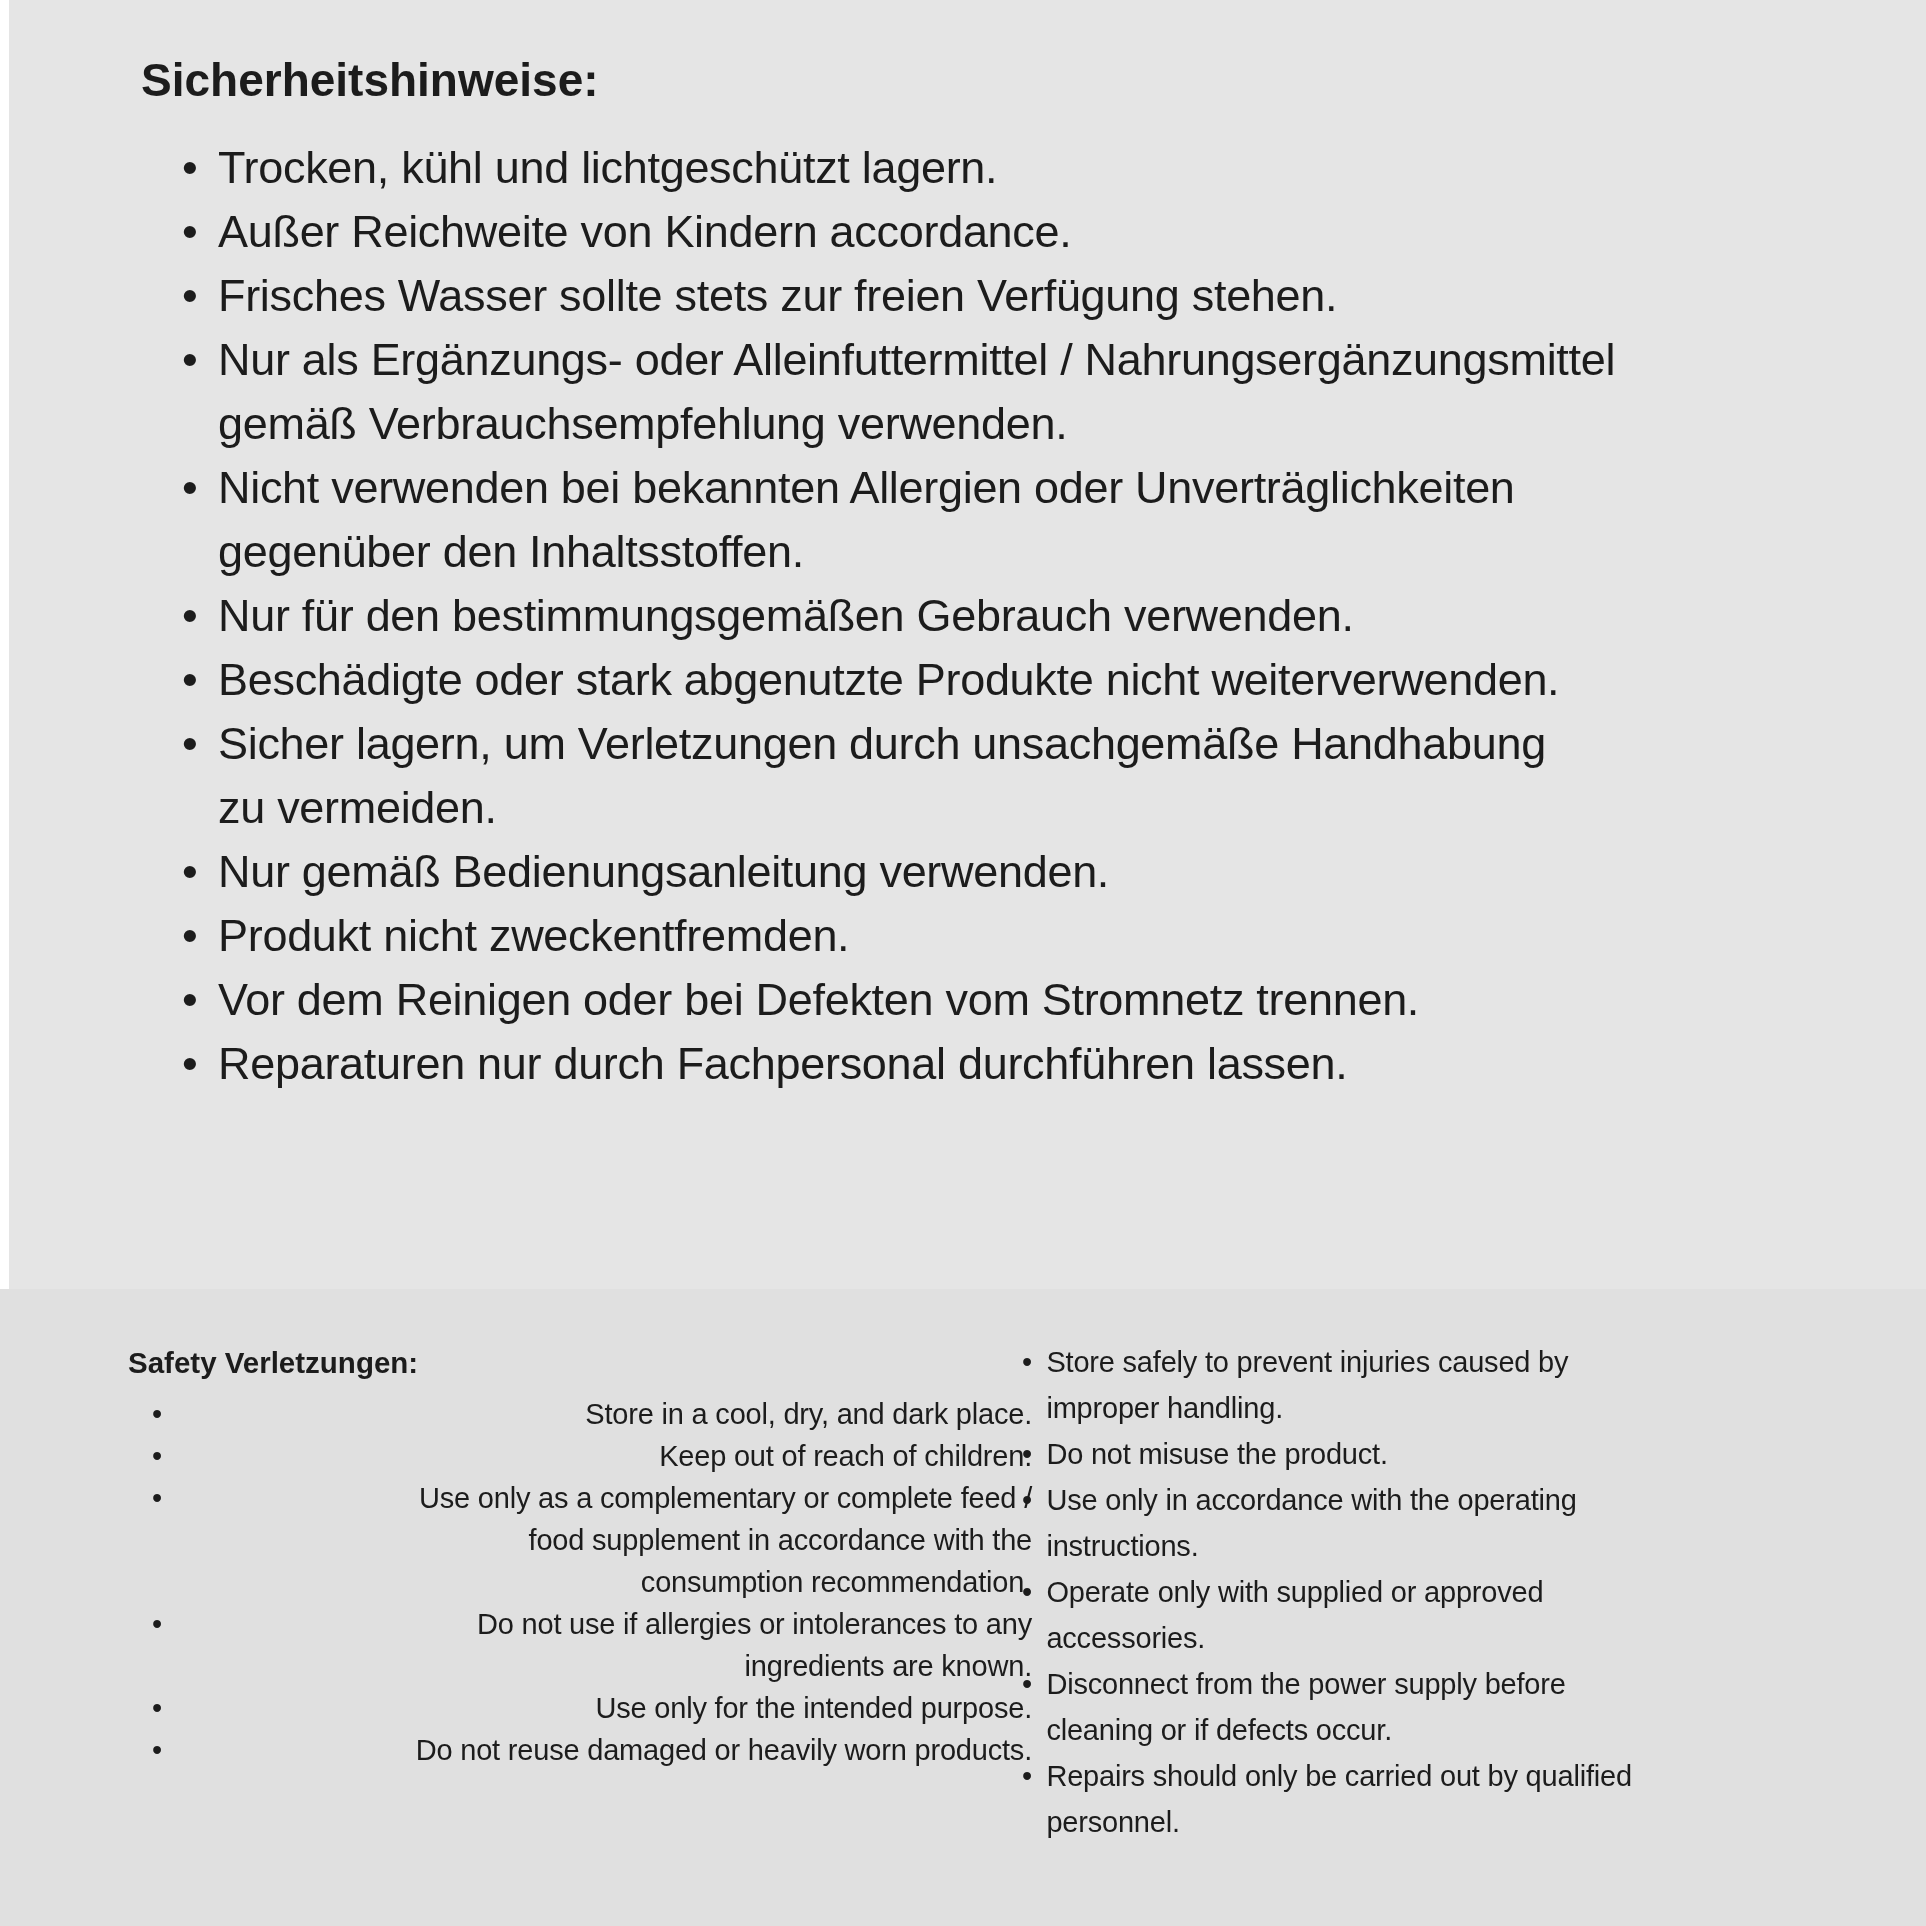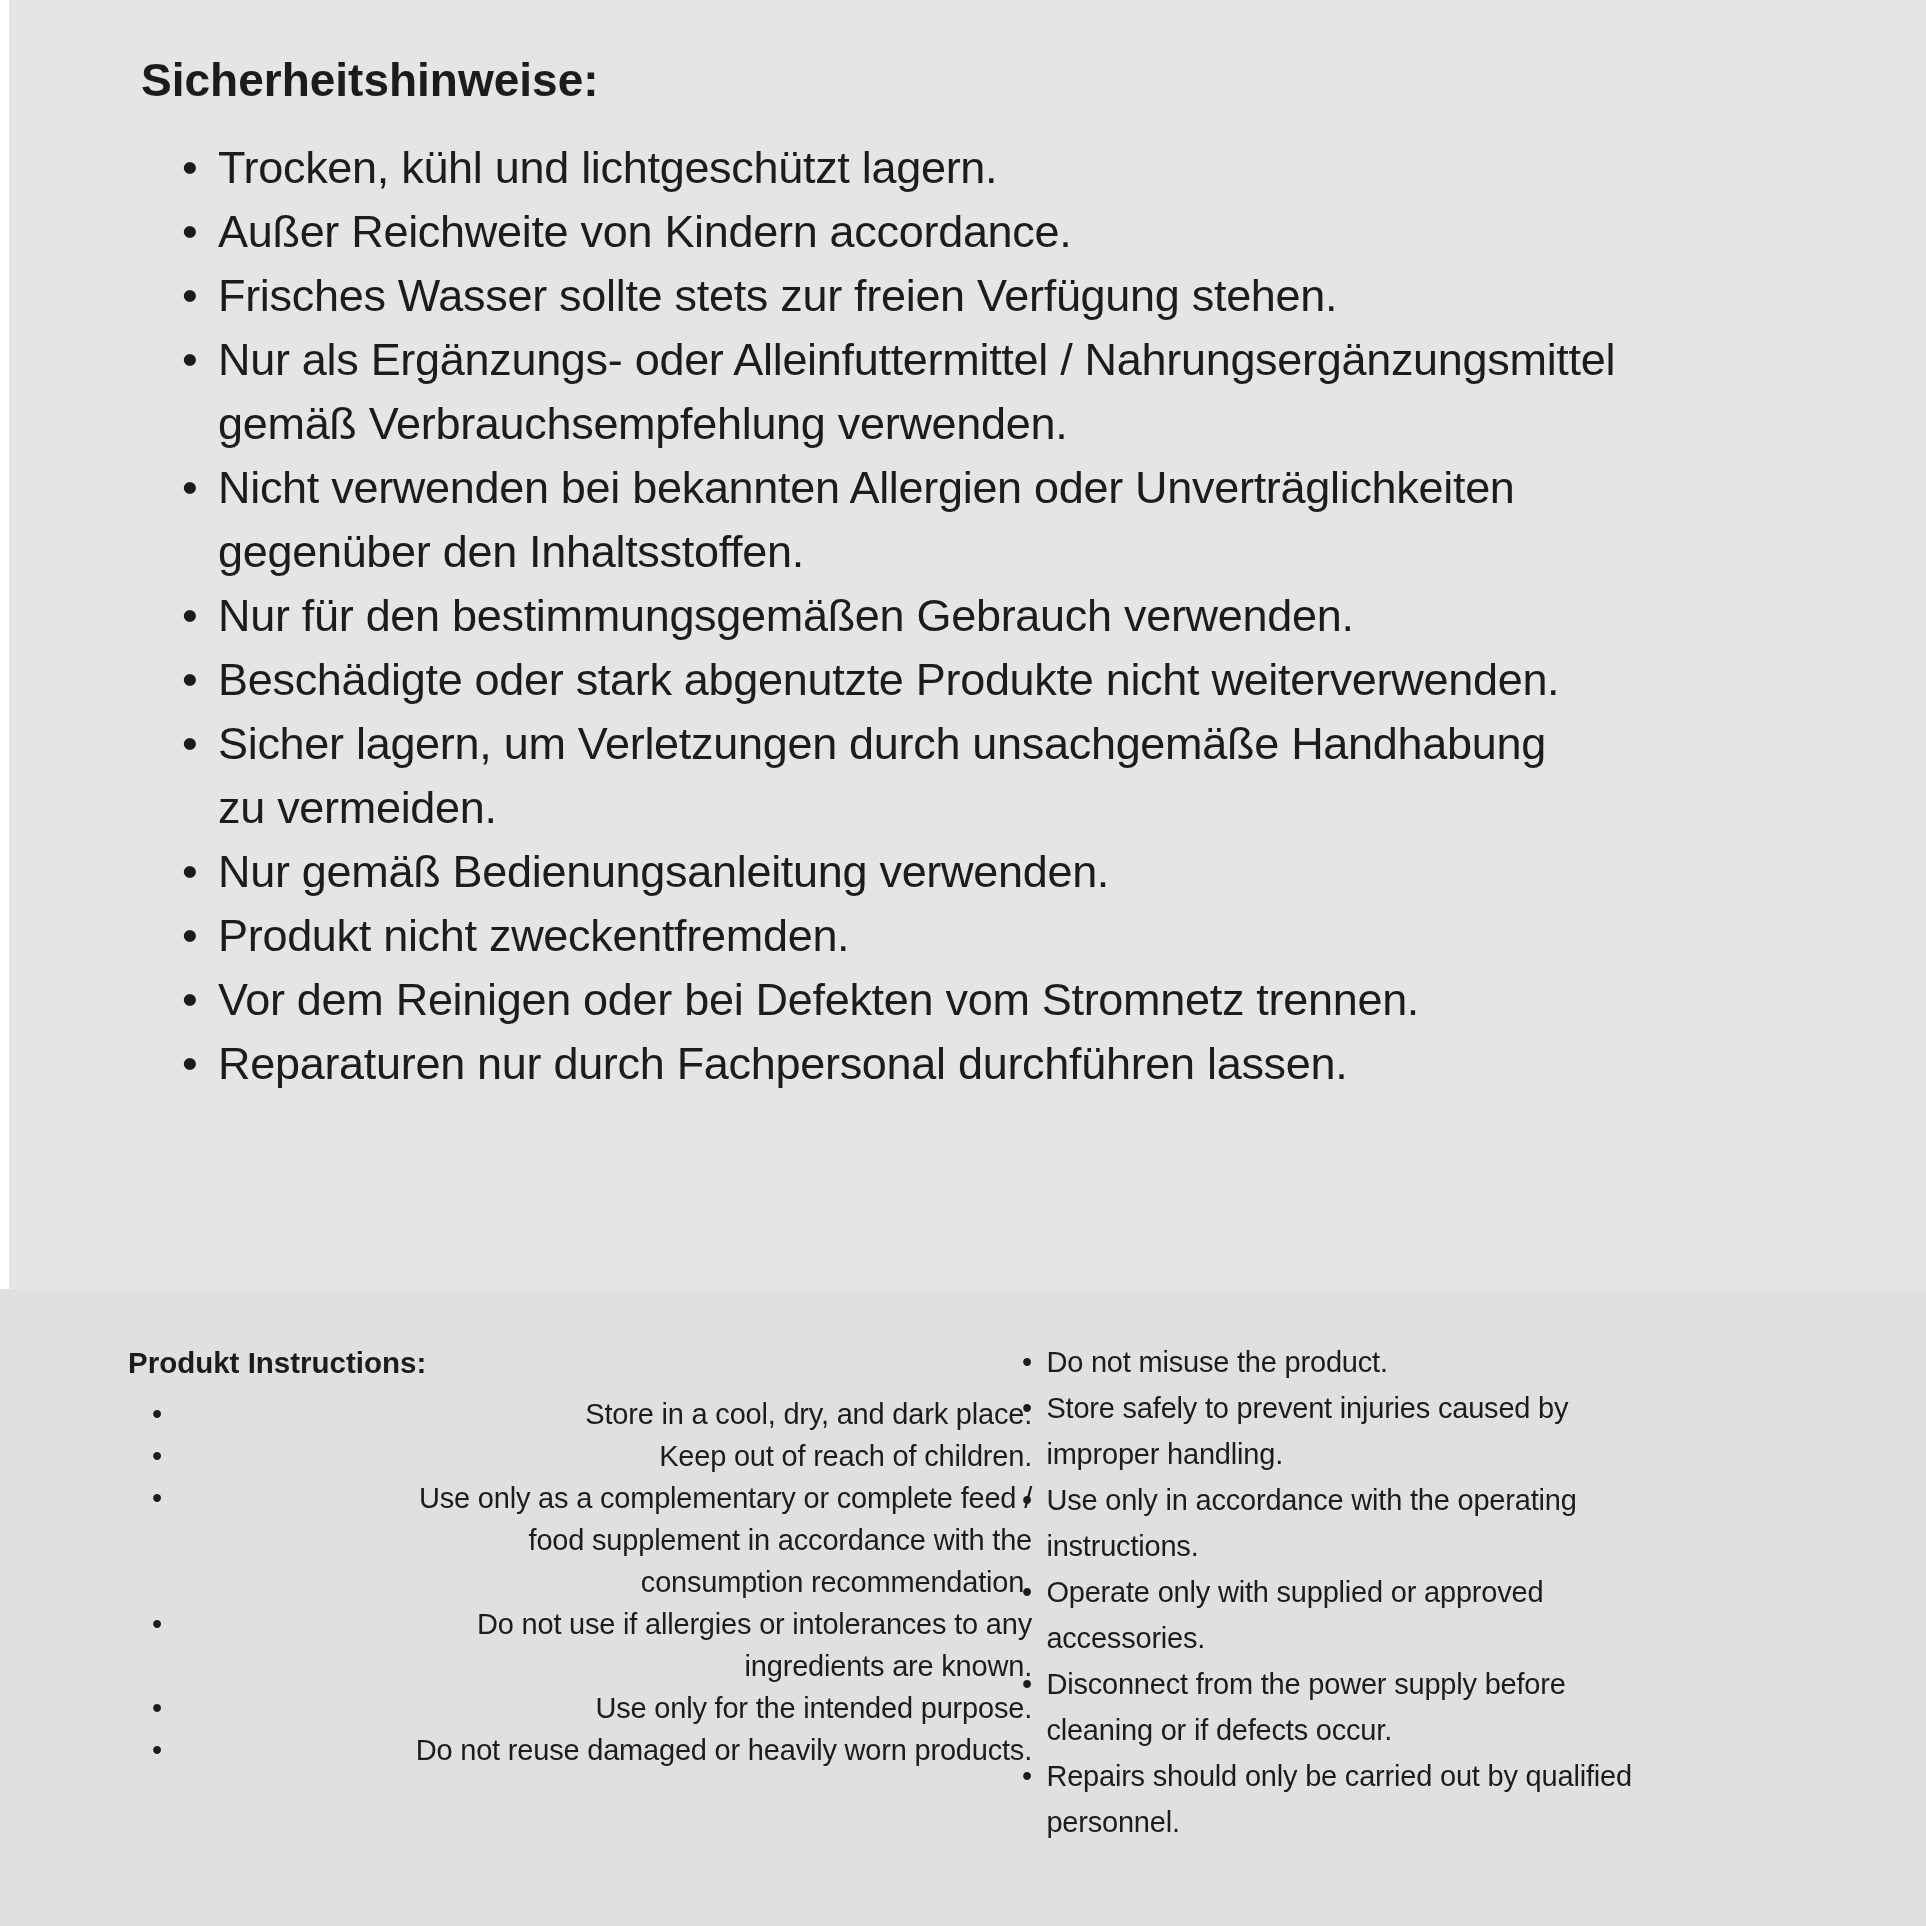--- a/index.html
+++ b/index.html
@@ -83,36 +83,36 @@
       <li><span class="li-text">Sicher lagern, um Verletzungen durch unsachgemäße Handhabung
 zu vermeiden.</span></li>
       <li><span class="li-text">Nur gemäß Bedienungsanleitung verwenden.</span></li>
       <li><span class="li-text">Produkt nicht zweckentfremden.</span></li>
       <li><span class="li-text">Vor dem Reinigen oder bei Defekten vom Stromnetz trennen.</span></li>
       <li><span class="li-text">Reparaturen nur durch Fachpersonal durchführen lassen.</span></li>
     </ul>
 </div>
 
 <div class="english-section">
-  <h2 class="e-title">Produkt Instructions:</h2>
+  <h2 class="e-title">Safety Verletzungen:</h2>
   <ul class="bullet-list en-list en-left">
       <li><span class="li-text">Store in a cool, dry, and dark place.</span></li>
       <li><span class="li-text">Keep out of reach of children.</span></li>
       <li><span class="li-text">Use only as a complementary or complete feed /
 food supplement in accordance with the
 consumption recommendation.</span></li>
       <li><span class="li-text">Do not use if allergies or intolerances to any
 ingredients are known.</span></li>
       <li><span class="li-text">Use only for the intended purpose.</span></li>
       <li><span class="li-text">Do not reuse damaged or heavily worn products.</span></li>
     </ul>
   <ul class="bullet-list en-list en-right">
-      <li><span class="li-text">Do not misuse the product.</span></li>
       <li><span class="li-text">Store safely to prevent injuries caused by
 improper handling.</span></li>
+      <li><span class="li-text">Do not misuse the product.</span></li>
       <li><span class="li-text">Use only in accordance with the operating
 instructions.</span></li>
       <li><span class="li-text">Operate only with supplied or approved
 accessories.</span></li>
       <li><span class="li-text">Disconnect from the power supply before
 cleaning or if defects occur.</span></li>
       <li><span class="li-text">Repairs should only be carried out by qualified
 personnel.</span></li>
     </ul>
 </div>

